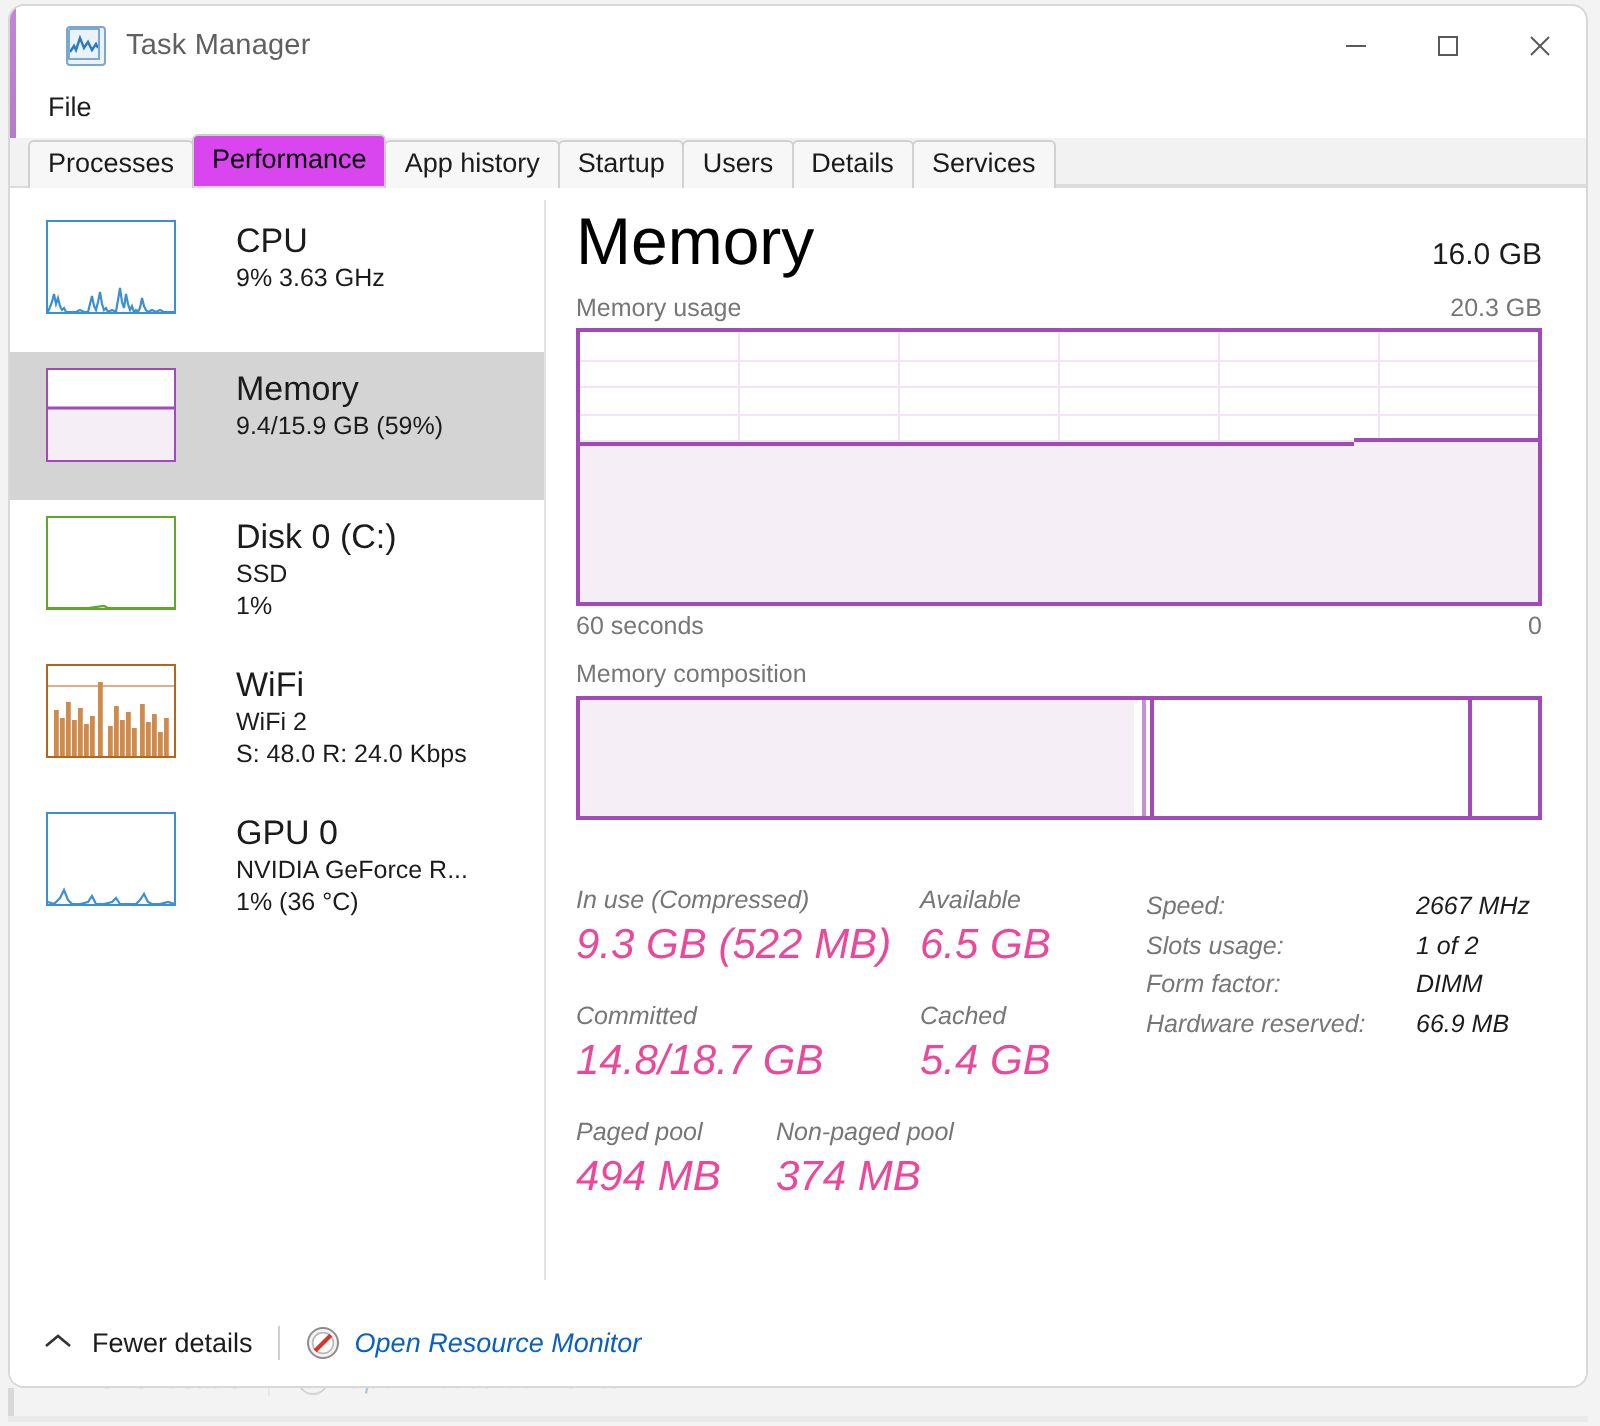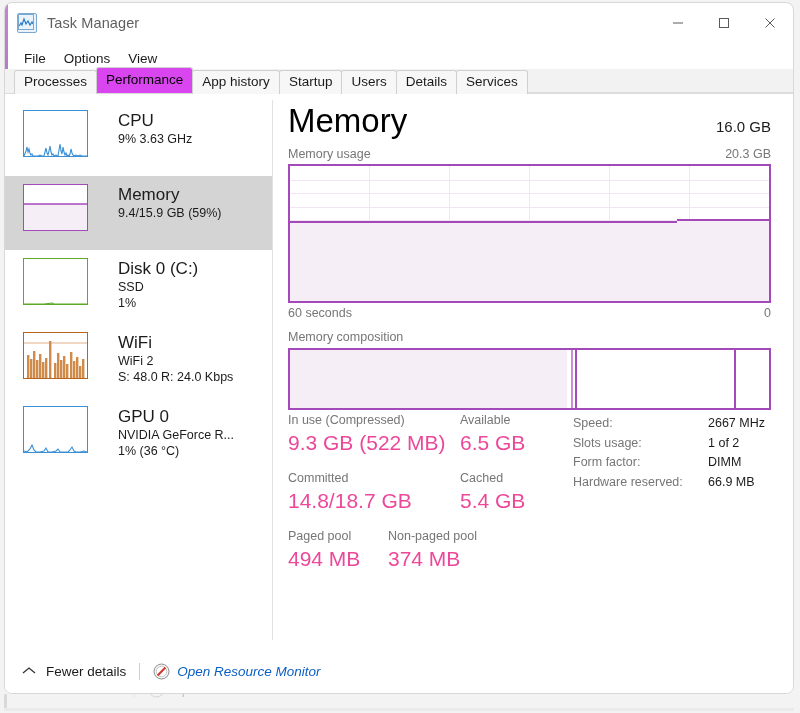--- a/index.html
+++ b/index.html
@@ -39,20 +39,21 @@
     background: linear-gradient(#b05cc9, #9a4fb5);
     opacity: .75;
   }
 
   
   .titlebar {
     position: relative;
     height: 40px;
     display: flex;
     align-items: center;
+    margin-left: 16px;
   }
   .app-icon {
     margin-left: 12px;
     width: 18px; height: 18px;
     border: 1px solid #7aa8d0;
     border-radius: 2px;
     background: #eaf3fb;
     position: relative;
     overflow: hidden;
     flex: 0 0 auto;
@@ -75,24 +76,25 @@
     display: flex;
     align-items: center;
     justify-content: center;
     color: #5a5a5a;
   }
 
   
   .menubar {
     display: flex;
     height: 26px;
-    align-items: flex-end;
+    align-items: flex-start;
     padding-left: 10px;
     font-size: 13.5px;
     color: #1b1b1b;
+    flex-direction: column;
   }
   .menu-item {
     padding: 3px 9px;
     border-radius: 3px;
   }
 
   
   .tabstrip {
     position: relative;
     height: 25px;
@@ -307,21 +309,22 @@
     position: absolute;
     top: 0; bottom: 0;
     width: 2px;
     background: #c98ed9;
   }
   .comp-div.strong { background: #a449ba; }
 
   
   .stats {
     display: flex;
-    margin-top: 2px;
+    margin-top: 32px;
+    font-style: italic;
   }
   .stats-left {
     width: 285px;
     flex: 0 0 285px;
   }
   .stat-group {
     margin-bottom: 13px;
   }
   .stat-labels, .stat-values {
     display: flex;

